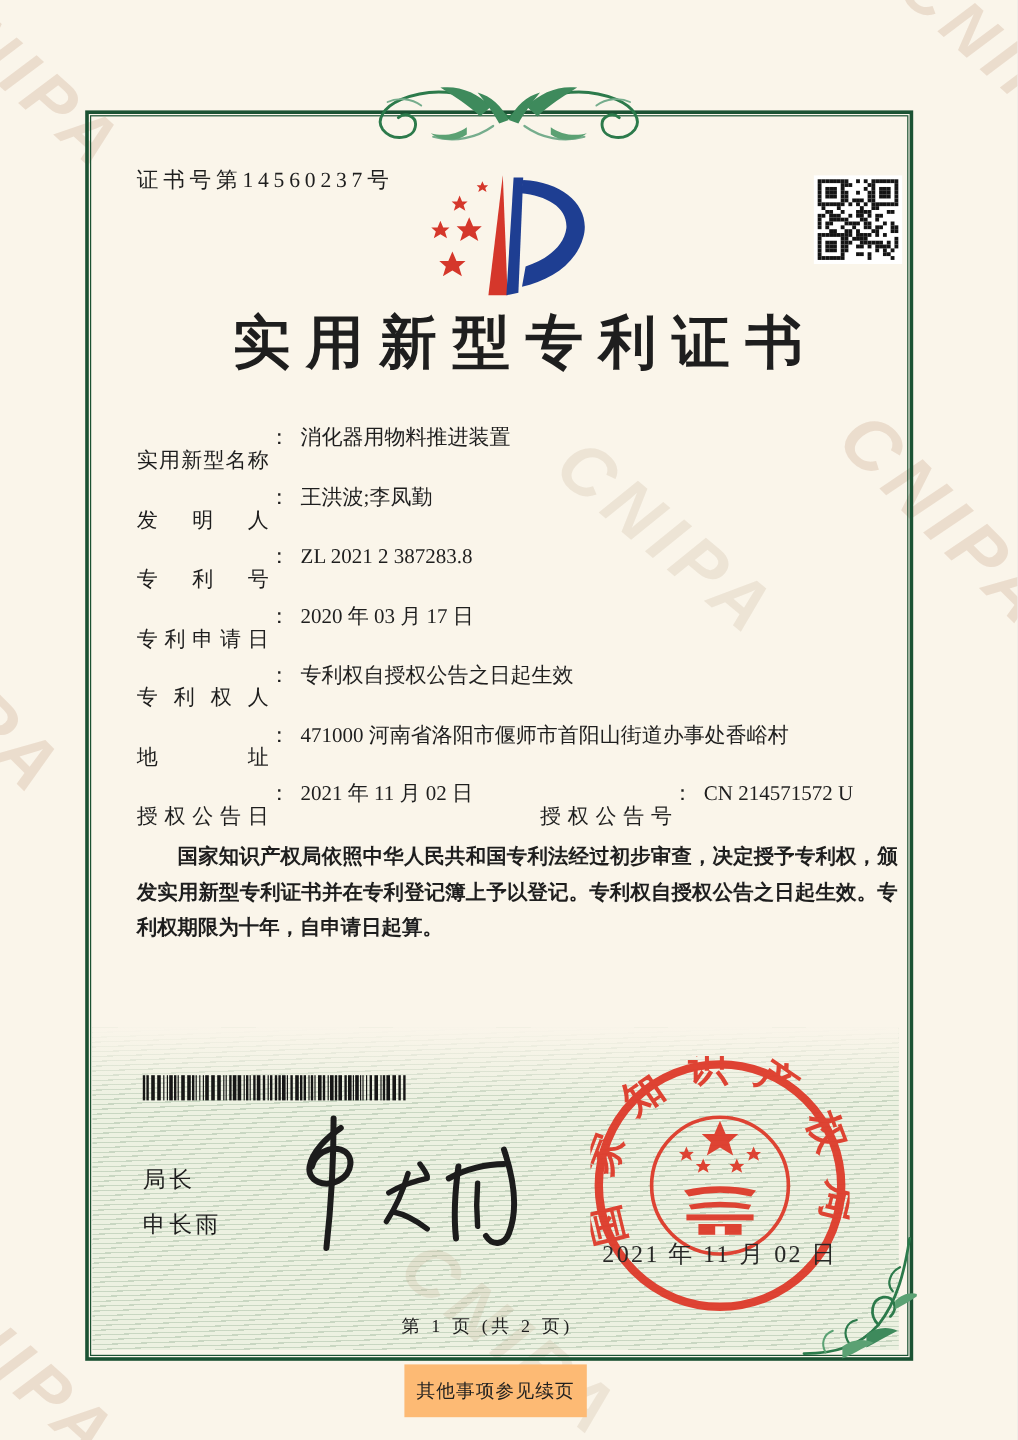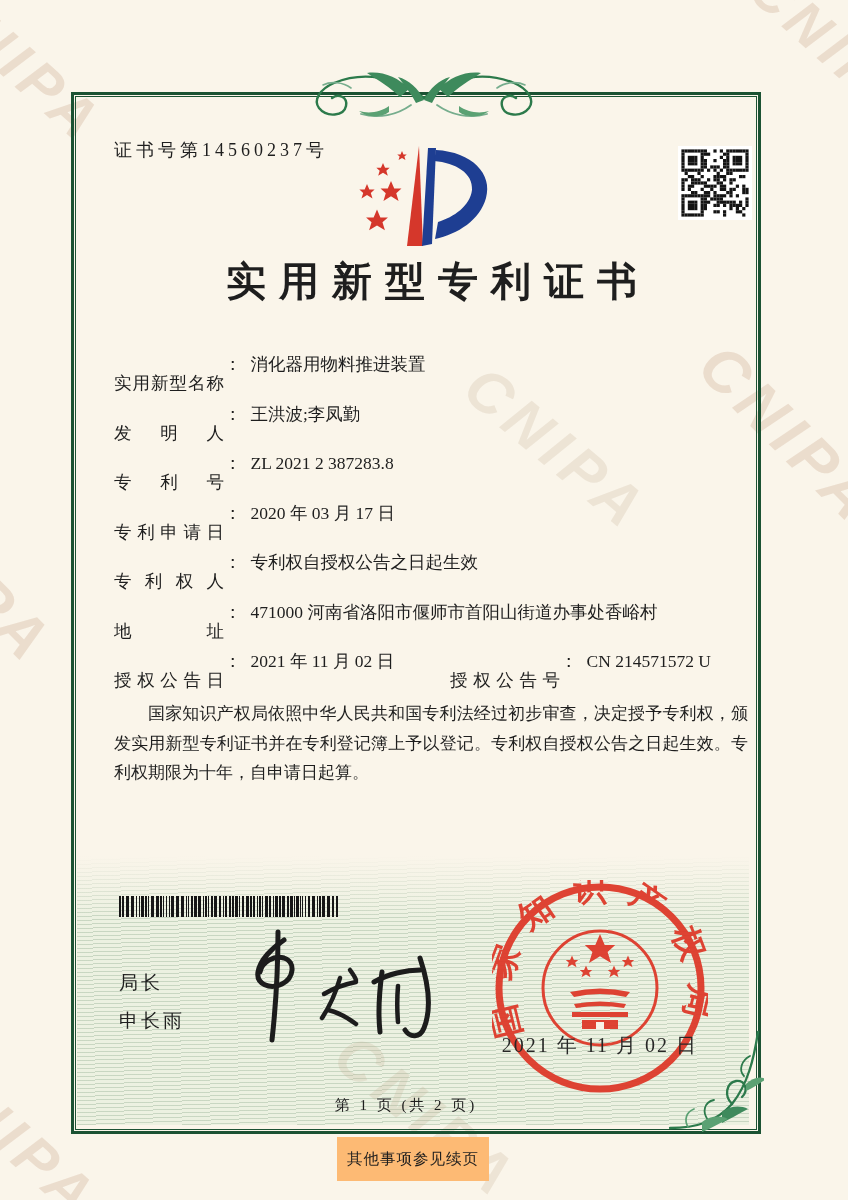--- a/index.html
+++ b/index.html
@@ -22,29 +22,29 @@
   .wm7{left:365px;top:1020px;font-size:60px;transform:rotate(40deg);color:rgba(190,168,142,.22);}
   .frame{position:absolute;left:71px;top:92px;width:684px;height:1036px;border:3px solid #1b5233;
          z-index:2;pointer-events:none;}
   .frame-inner{position:absolute;inset:1px;border:1px solid #1b5233;}
   .ornament-top{position:absolute;left:289px;top:58px;z-index:3;}
   .ornament-corner{position:absolute;left:662px;top:1028px;z-index:3;}
   
   .cert-no{position:absolute;left:114px;top:138px;font-size:18px;letter-spacing:4px;z-index:3;}
   .logo-svg{position:absolute;left:352px;top:140px;z-index:3;}
   .qr-svg{position:absolute;left:678px;top:146px;z-index:3;}
-  .title{position:absolute;left:0;top:254px;width:848px;text-align:center;font-size:40px;
+  .title{position:absolute;left:0;top:254px;width:848px;text-align:center;font-size:48px;
          font-weight:bold;letter-spacing:13px;padding-left:28px;box-sizing:border-box;z-index:3;}
   .fields{position:absolute;left:114px;top:352px;width:636px;z-index:3;font-size:17.5px;}
   .frow{position:relative;height:22px;margin-bottom:27.5px;white-space:nowrap;}
   .flabel{display:inline-block;width:110px;text-align:justify;text-align-last:justify;vertical-align:top;margin-top:19px;}
   .colon{margin-right:9px;}
   .grant2{position:absolute;left:336px;top:0;}
   .body-text{position:absolute;left:114px;top:699px;width:634px;z-index:3;font-size:17px;
-             line-height:29.5px;text-align:justify;}
+             line-height:29.5px;text-align:justify;font-weight:bold;}
   .body-text p{margin:0;text-indent:2em;}
   .barcode{position:absolute;left:119px;top:896px;height:21px;z-index:3;display:flex;align-items:stretch;}
   .barcode i{display:block;background:#161616;height:100%;}
   .sig-title{position:absolute;left:119px;top:970px;font-size:19px;letter-spacing:3px;z-index:3;}
   .sig-name{position:absolute;left:119px;top:1008px;font-size:19px;letter-spacing:3px;z-index:3;}
   .signature-svg{position:absolute;left:222px;top:926px;z-index:4;}
   .seal-svg{position:absolute;left:492px;top:880px;z-index:3;opacity:.95;}
   .page-info{position:absolute;left:0;top:1096px;width:812px;text-align:center;font-size:15px;
              letter-spacing:3px;z-index:3;}
   .cont-box{position:absolute;left:337px;top:1137px;width:152px;height:44px;background:#fdba74;

